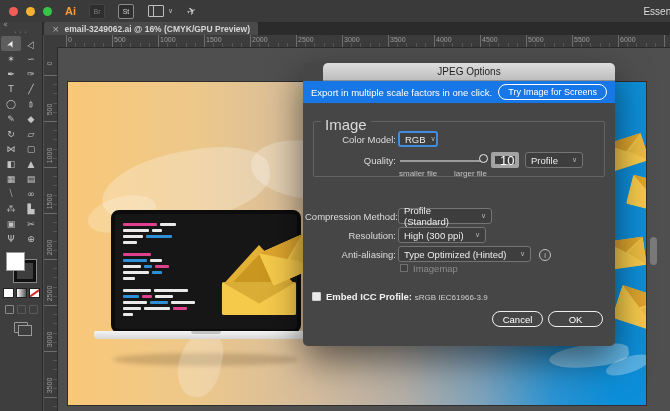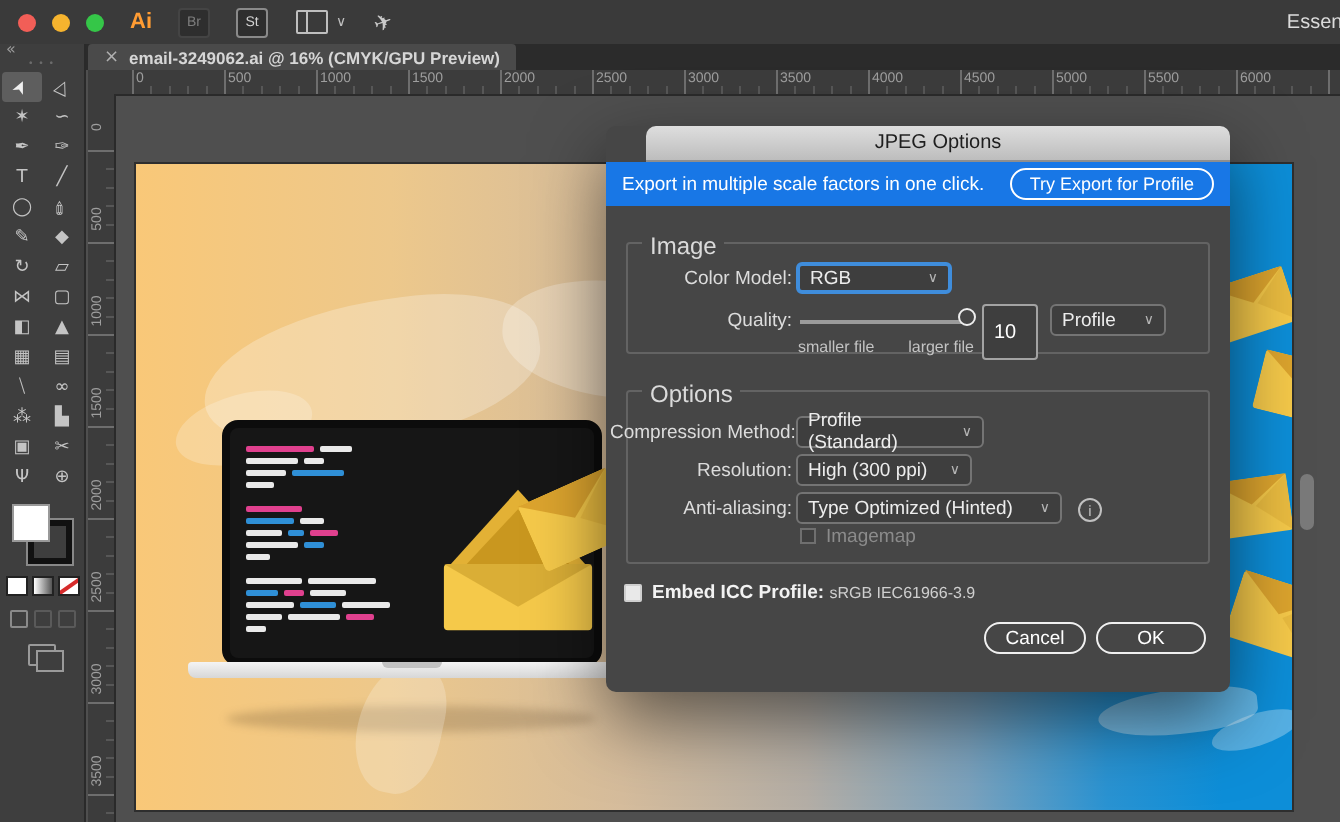--- a/index.html
+++ b/index.html
@@ -103,31 +103,31 @@
   .dialog{position:absolute;left:303px;top:63px;width:312px;height:283px;background:#464646;border-radius:5px;
     box-shadow:0 14px 36px rgba(0,0,0,0.55);z-index:40;}
   .titlebar{position:absolute;left:0;top:0;right:0;height:17px;border-radius:5px 5px 0 0;
     background:linear-gradient(#dedede,#bdbdbd);border-bottom:1px solid #8e8e8e;
     display:flex;align-items:center;justify-content:center;color:#1e1e1e;font-size:10px;margin-left:20px;}
   .banner{position:absolute;left:0;top:18px;right:0;height:22px;background:#1877e6;display:flex;
     align-items:center;padding:0 8px;color:#fff;font-size:9.5px;box-sizing:border-box;}
   .banner-btn{margin-left:auto;border:1px solid #fff;border-radius:9px;padding:2px 9px;font-size:9px;
     color:#fff;white-space:nowrap;}
   .group{position:absolute;border:1px solid #636363;border-radius:2px;}
-  .legend{position:absolute;top:-6px;left:7px;background:#464646;padding:0 4px;font-size:12px;color:#dadada;}
+  .legend{position:absolute;top:-6px;left:7px;background:#464646;padding:0 4px;font-size:15px;color:#dadada;}
   .flabel{position:absolute;width:91px;left:2px;text-align:right;color:#dcdcdc;font-size:9.5px;white-space:nowrap;}
   .dd{position:absolute;height:16px;background:#3e3e3e;border:1px solid #747474;border-radius:3px;color:#ededed;
     font-size:9.5px;display:flex;align-items:center;padding:0 5px;box-sizing:border-box;justify-content:space-between;}
   .dd .chv{color:#b5b5b5;font-size:7px;margin-left:5px;}
   .dd.focus{border:2px solid #3f8ddc;}
   .slider-track{position:absolute;left:97px;top:97px;width:84px;height:2px;background:#9b9b9b;}
   .slider-knob{position:absolute;left:176px;top:91px;width:9px;height:9px;border:1.5px solid #ededed;
     border-radius:50%;background:#464646;box-sizing:border-box;}
-  .valbox{position:absolute;left:188px;top:89px;width:28px;height:28px;background:#3e3e3e;border:1px solid #a3a3a3;
-    border-radius:2px;color:#fff;font-size:10px;display:flex;align-items:center;padding-left:5px;box-sizing:border-box;}
+  .valbox{position:absolute;left:188px;top:89px;width:28px;height:16px;background:#3e3e3e;border:4px solid #a3a3a3;
+    border-radius:2px;color:#fff;font-size:13px;display:flex;align-items:center;padding-left:5px;box-sizing:border-box;}
   .sublab{position:absolute;color:#c3c3c3;font-size:8px;}
   .infoicon{position:absolute;width:10px;height:10px;border:1px solid #c0c0c0;border-radius:50%;color:#c0c0c0;
     font-size:7.5px;display:flex;align-items:center;justify-content:center;}
   .cb{position:absolute;box-sizing:border-box;}
   .cb.dim{width:8px;height:8px;border:1px solid #6f6f6f;background:#3f3f3f;}
   .cb.light{width:9px;height:9px;border:1px solid #cfcfcf;background:#e9e9e9;border-radius:1px;}
   .dimlab{position:absolute;color:#8b8b8b;font-size:9.5px;}
   .icclab{position:absolute;color:#f2f2f2;font-size:9.5px;font-weight:bold;white-space:nowrap;}
   .iccval{color:#cfcfcf;font-size:8px;font-weight:normal;}
   .pillbtn{position:absolute;height:16px;border:1.5px solid #f0f0f0;border-radius:9px;color:#fff;font-size:9.5px;
@@ -395,45 +395,42 @@
       <div class="mode dim"></div>
       <div class="mode dim"></div>
     </div>
     <div class="screenmode"></div>
   </div>
 
   <div class="dialog">
     <div class="titlebar">JPEG Options</div>
     <div class="banner">
       <span>Export in multiple scale factors in one click.</span>
-      <span class="banner-btn">Try Export for Profile</span>
+      <span class="banner-btn">Try Image for Screens</span>
     </div>
 
     <div class="group" style="left:10px;top:58px;width:290px;height:54px;">
       <span class="legend">Image</span>
     </div>
     <div class="flabel" style="top:71px;">Color Model:</div>
-    <div class="dd focus" style="left:95px;top:68px;width:78px;">
+    <div class="dd focus" style="left:95px;top:68px;width:40px;">
       <span>RGB</span>
       <span class="chv glyph">∨</span>
     </div>
     <div class="flabel" style="top:92px;">Quality:</div>
     <div class="slider-track"></div>
     <div class="slider-knob"></div>
     <div class="valbox">10</div>
     <div class="dd" style="left:222px;top:89px;width:58px;">
       <span>Profile</span>
       <span class="chv glyph">∨</span>
     </div>
     <div class="sublab" style="left:96px;top:106px;">smaller file</div>
     <div class="sublab" style="left:143px;top:106px;width:41px;text-align:right;">larger file</div>
 
-    <div class="group" style="left:10px;top:132px;width:290px;height:85px;">
-      <span class="legend">Options</span>
-    </div>
     <div class="flabel" style="top:148px;">Compression Method:</div>
     <div class="dd" style="left:95px;top:145px;width:94px;">
       <span>Profile (Standard)</span>
       <span class="chv glyph">∨</span>
     </div>
     <div class="flabel" style="top:167px;">Resolution:</div>
     <div class="dd" style="left:95px;top:164px;width:88px;">
       <span>High (300 ppi)</span>
       <span class="chv glyph">∨</span>
     </div>

